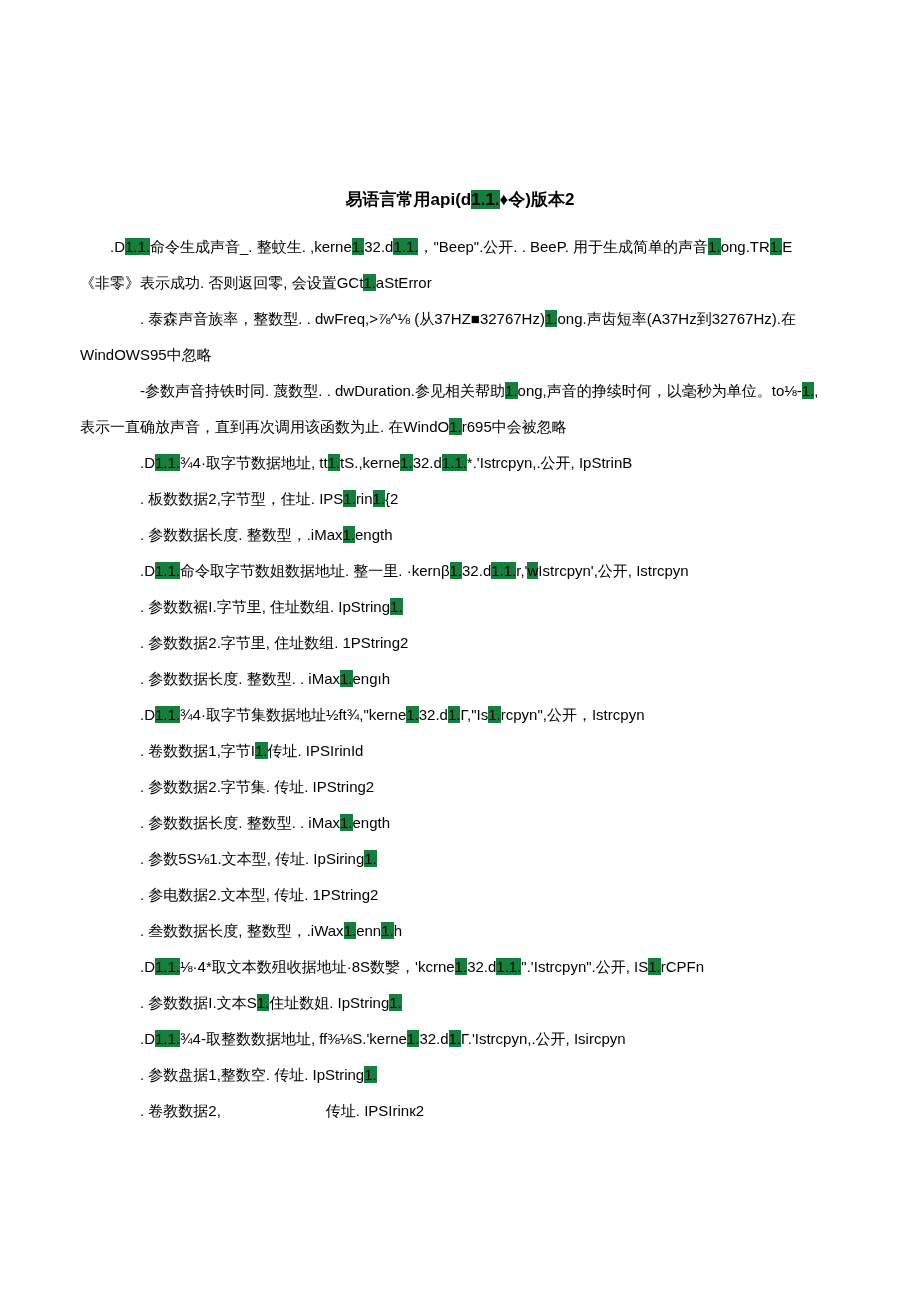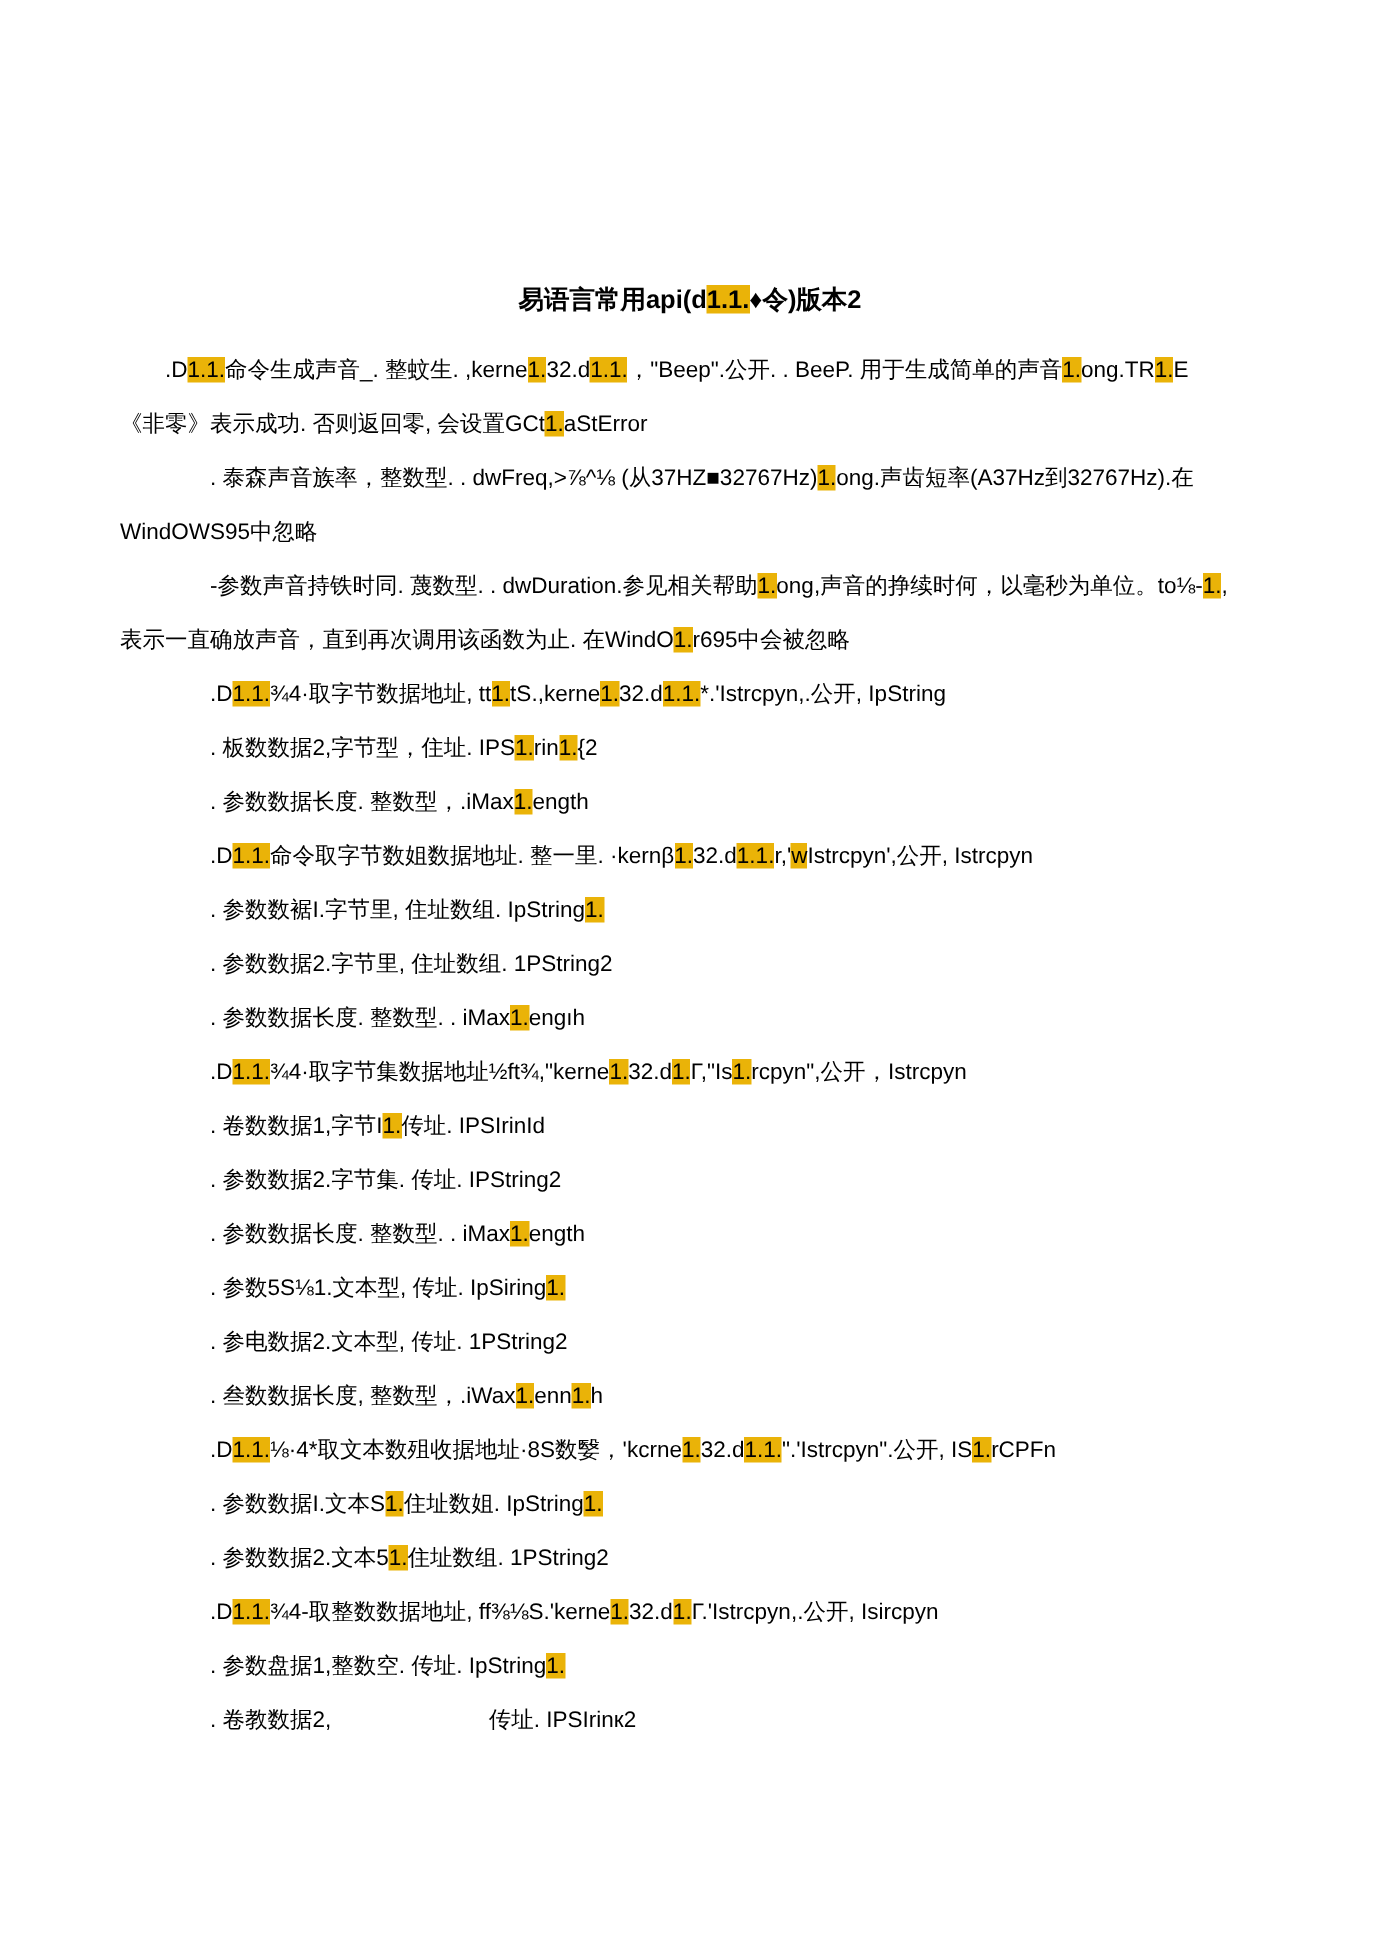--- a/index.html
+++ b/index.html
@@ -14,49 +14,48 @@
     padding: 180px 80px 60px 80px;
   }
   .title {
     text-align: center;
     font-weight: bold;
     font-size: 17px;
     margin-bottom: 8px;
   }
   .para { text-indent: 2em; }
   .para-deep { text-indent: 4em; }
-  .hl { background: #eab308; }
+  .hl { background: #15803d; }
 </style>
 </head>
 <body>
 
 <div class="title">
   <span>易语言常用api(d</span><span class="hl">1.1.</span><span>♦令)版本2</span>
 </div>
 
 <div id="content">
     <div class="para"><span>.D</span><span class="hl">1.1.</span><span>命令生成声音_. 整蚊生. ,kerne</span><span class="hl">1.</span><span>32.d</span><span class="hl">1.1.</span><span>，"Beep".公开. . BeeP. 用于生成简单的声音</span><span class="hl">1.</span><span>ong.TR</span><span class="hl">1.</span><span>E</span></div>
     <div><span>《非零》表示成功. 否则返回零, 会设置GCt</span><span class="hl">1.</span><span>aStError</span></div>
     <div class="para-deep"><span>. 泰森声音族率，整数型. . dwFreq,&gt;⅞^⅛ (从37HZ■32767Hz)</span><span class="hl">1.</span><span>ong.声齿短率(A37Hz到32767Hz).在</span></div>
     <div><span>WindOWS95中忽略</span></div>
     <div class="para-deep"><span>-参数声音持铁时同. 蔑数型. . dwDuration.参见相关帮助</span><span class="hl">1.</span><span>ong,声音的挣续时何，以毫秒为单位。to⅛-</span><span class="hl">1.</span><span>,</span></div>
     <div><span>表示一直确放声音，直到再次调用该函数为止. 在WindO</span><span class="hl">1.</span><span>r695中会被忽略</span></div>
-    <div class="para-deep"><span>.D</span><span class="hl">1.1.</span><span>¾4·取字节数据地址, tt</span><span class="hl">1.</span><span>tS.,kerne</span><span class="hl">1.</span><span>32.d</span><span class="hl">1.1.</span><span>*.'Istrcpyn,.公开, IpString</span></div>
+    <div class="para-deep"><span>.D</span><span class="hl">1.1.</span><span>¾4·取字节数据地址, tt</span><span class="hl">1.</span><span>tS.,kerne</span><span class="hl">1.</span><span>32.d</span><span class="hl">1.1.</span><span>*.'Istrcpyn,.公开, IpStrinB</span></div>
     <div class="para-deep"><span>. 板数数据2,字节型，住址. IPS</span><span class="hl">1.</span><span>rin</span><span class="hl">1.</span><span>{2</span></div>
     <div class="para-deep"><span>. 参数数据长度. 整数型，.iMax</span><span class="hl">1.</span><span>ength</span></div>
     <div class="para-deep"><span>.D</span><span class="hl">1.1.</span><span>命令取字节数姐数据地址. 整一里. ·kernβ</span><span class="hl">1.</span><span>32.d</span><span class="hl">1.1.</span><span>r,'</span><span class="hl">w</span><span>Istrcpyn',公开, Istrcpyn</span></div>
     <div class="para-deep"><span>. 参数数裾I.字节里, 住址数组. IpString</span><span class="hl">1.</span></div>
     <div class="para-deep"><span>. 参数数据2.字节里, 住址数组. 1PString2</span></div>
     <div class="para-deep"><span>. 参数数据长度. 整数型. . iMax</span><span class="hl">1.</span><span>engıh</span></div>
     <div class="para-deep"><span>.D</span><span class="hl">1.1.</span><span>¾4·取字节集数据地址½ft¾,"kerne</span><span class="hl">1.</span><span>32.d</span><span class="hl">1.</span><span>Γ,"Is</span><span class="hl">1.</span><span>rcpyn",公开，Istrcpyn</span></div>
     <div class="para-deep"><span>. 卷数数据1,字节I</span><span class="hl">1.</span><span>传址. IPSIrinId</span></div>
     <div class="para-deep"><span>. 参数数据2.字节集. 传址. IPString2</span></div>
     <div class="para-deep"><span>. 参数数据长度. 整数型. . iMax</span><span class="hl">1.</span><span>ength</span></div>
     <div class="para-deep"><span>. 参数5S⅛1.文本型, 传址. IpSiring</span><span class="hl">1.</span></div>
     <div class="para-deep"><span>. 参电数据2.文本型, 传址. 1PString2</span></div>
     <div class="para-deep"><span>. 叁数数据长度, 整数型，.iWax</span><span class="hl">1.</span><span>enn</span><span class="hl">1.</span><span>h</span></div>
     <div class="para-deep"><span>.D</span><span class="hl">1.1.</span><span>⅛·4*取文本数殂收据地址·8S数嫛，'kcrne</span><span class="hl">1.</span><span>32.d</span><span class="hl">1.1.</span><span>".'Istrcpyn".公开, IS</span><span class="hl">1.</span><span>rCPFn</span></div>
     <div class="para-deep"><span>. 参数数据I.文本S</span><span class="hl">1.</span><span>住址数姐. IpString</span><span class="hl">1.</span></div>
-    <div class="para-deep"><span>. 参数数据2.文本5</span><span class="hl">1.</span><span>住址数组. 1PString2</span></div>
     <div class="para-deep"><span>.D</span><span class="hl">1.1.</span><span>¾4-取整数数据地址, ff⅜⅛S.'kerne</span><span class="hl">1.</span><span>32.d</span><span class="hl">1.</span><span>Γ.'Istrcpyn,.公开, Isircpyn</span></div>
     <div class="para-deep"><span>. 参数盘据1,整数空. 传址. IpString</span><span class="hl">1.</span></div>
     <div class="para-deep"><span>. 卷教数据2,       传址. IPSIrinк2</span></div>
   </div>
 
 </body></html>

